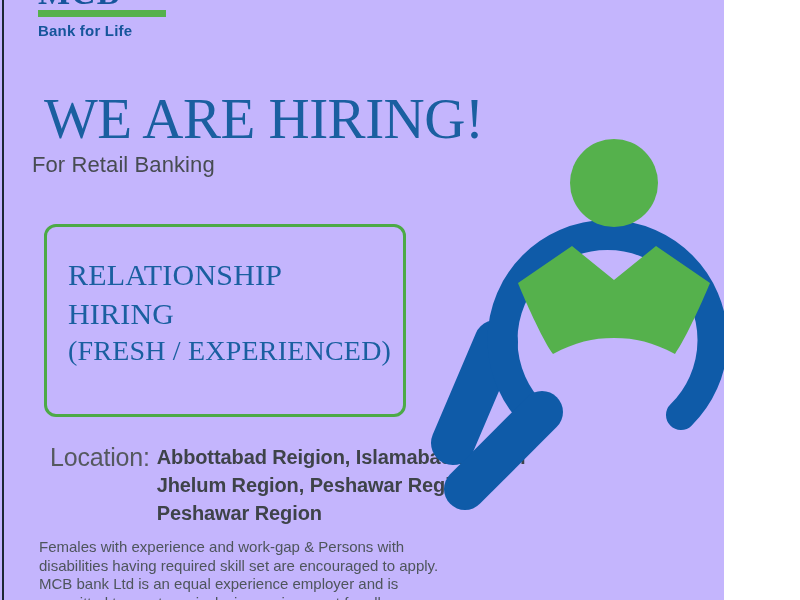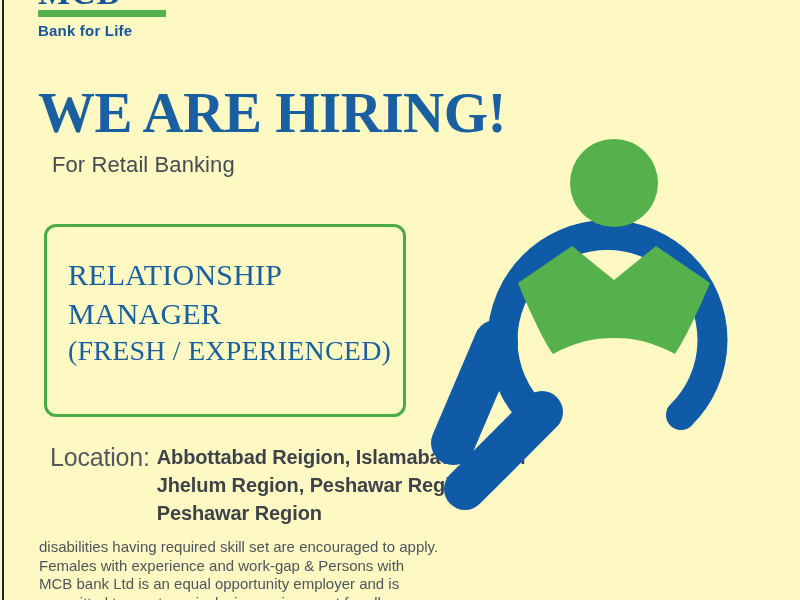--- a/index.html
+++ b/index.html
@@ -8,23 +8,23 @@
   }
   body {
     width: 800px;
     height: 600px;
     overflow: hidden;
     font-family: "Liberation Sans", sans-serif;
   }
 
   #poster {
     position: relative;
-    width: 800px;
+    width: 724px;
     height: 600px;
-    background: #fef9c3;
+    background: #c4b5fd;
     overflow: hidden;
   }
 
   
   .edge-rule {
     position: absolute;
     left: 2px;
     top: 0;
     width: 2px;
     height: 600px;
@@ -63,29 +63,29 @@
   }
 
   
   .headline {
     position: absolute;
     left: 38px;
     top: 83px;
     font-family: "Liberation Serif", serif;
     font-size: 57px;
     line-height: 60px;
-    font-weight: bold;
+    font-weight: normal;
     color: #1a5fa0;
     letter-spacing: -0.5px;
     white-space: nowrap;
-    margin: 0;
+    margin: 6px;
   }
   .subhead {
     position: absolute;
-    left: 52px;
+    left: 32px;
     top: 152px;
     font-size: 22px;
     color: #474c52;
     letter-spacing: 0.1px;
     white-space: nowrap;
     margin: 0;
   }
 
   
   .role-card {
@@ -183,36 +183,36 @@
     <div class="logo-bar"></div>
     <div class="logo-tag">Bank for Life</div>
   </div>
 
   <h1 class="headline">WE ARE HIRING!</h1>
   <p class="subhead">For Retail Banking</p>
 
   <div class="role-card"></div>
   <div class="role-lines">
     <div class="role-line">RELATIONSHIP</div>
-    <div class="role-line">MANAGER</div>
+    <div class="role-line">HIRING</div>
     <div class="role-line small">(FRESH / EXPERIENCED)</div>
   </div>
 
   <div class="location-wrap">
     <span class="location-label">Location:</span><span class="location-values">
       <div class="location-line">Abbottabad Reigion, Islamabad Region</div>
       <div class="location-line">Jhelum Region, Peshawar Region,</div>
       <div class="location-line">Peshawar Region</div>
     </span>
   </div>
 
   <div class="fineprint">
+    <div class="fineprint-line">Females with experience and work-gap &amp; Persons with</div>
     <div class="fineprint-line">disabilities having required skill set are encouraged to apply.</div>
-    <div class="fineprint-line">Females with experience and work-gap &amp; Persons with</div>
-    <div class="fineprint-line">MCB bank Ltd  is an equal opportunity employer and is</div>
+    <div class="fineprint-line">MCB bank Ltd  is an equal experience employer and is</div>
     <div class="fineprint-line">committed to create an inclusive environment for all.</div>
   </div>
 
   <div class="artwork">
     <svg width="380" height="480" viewBox="0 0 380 480" xmlns="http://www.w3.org/2000/svg">
 
       <g>
         <path d="M 76 222 L 33 323" stroke="#0f5ba8" stroke-width="44" stroke-linecap="round" fill="none" transform="rotate(0 0 0)"></path>
         <path d="M 115 181
                  A 105 105 0 1 0 262 181" stroke="#0f5ba8" stroke-width="30" fill="none" stroke-linecap="round" transform="rotate(180 188 238)"></path>

